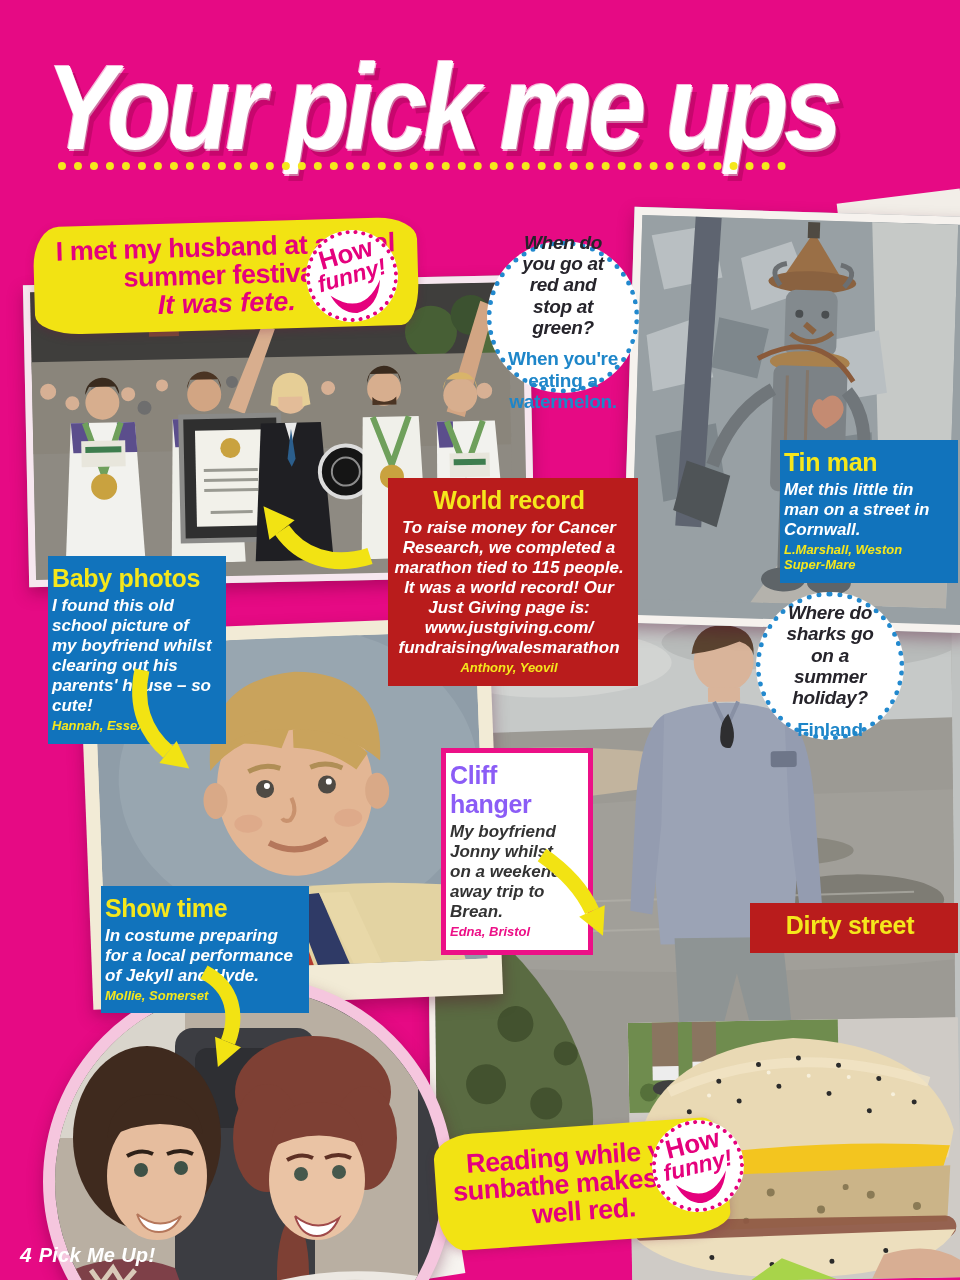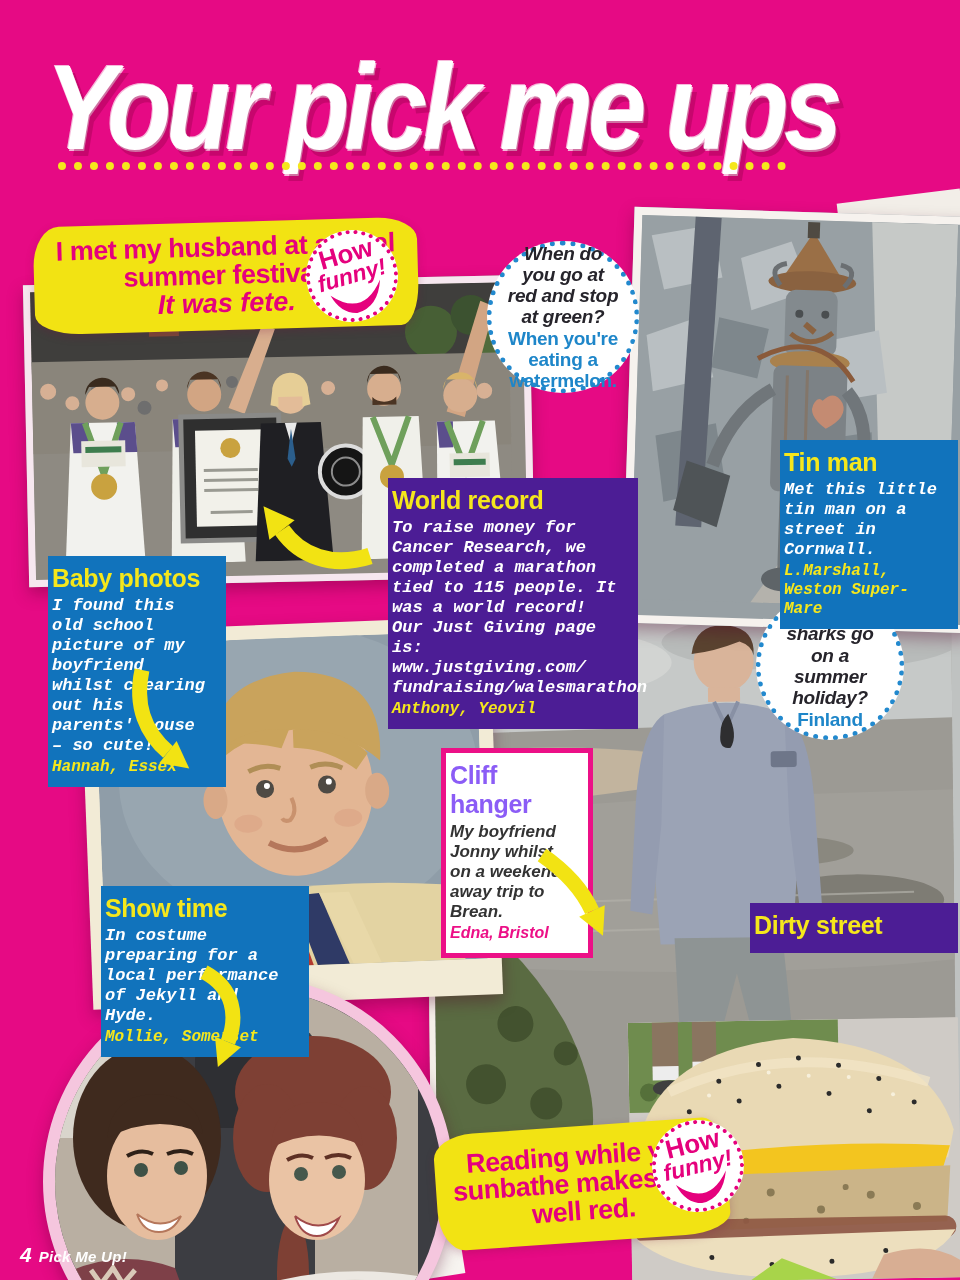--- a/index.html
+++ b/index.html
@@ -59,34 +59,34 @@
   .badge svg{margin-top:-2px;}
   .badge1{left:306px;top:230px;transform:rotate(-16deg);}
   .badge2{left:652px;top:1120px;transform:rotate(-14deg);}
 
   
   .bubble{
     position:absolute;border-radius:50%;background:#fff;border:5px dotted #2289CE;
     z-index:5;display:flex;flex-direction:column;align-items:center;justify-content:center;
     text-align:center;box-sizing:border-box;padding:14px;
   }
-  .bubble .q{margin:0;font-size:19px;font-weight:800;font-style:italic;color:#26242B;line-height:1.12;letter-spacing:-.3px;}
+  .bubble .q{margin:10px;font-size:19px;font-weight:800;font-style:italic;color:#26242B;line-height:1.12;letter-spacing:-.3px;}
   .bubble .a{margin:0;font-size:19px;font-weight:800;color:#1E86C9;line-height:1.12;letter-spacing:-.3px;}
   .bubble-watermelon{left:487px;top:241px;width:152px;height:152px;}
   .bubble-sharks{left:756px;top:592px;width:148px;height:148px;}
 
   
   .card{position:absolute;z-index:5;box-sizing:border-box;padding:8px 12px 10px 4px;}
   .card h3{margin:0 0 3px 0;font-size:25px;font-weight:800;letter-spacing:-.3px;}
   .card p{margin:0;font-size:17px;font-weight:700;font-style:italic;line-height:1.18;}
-  .card .byline{font-size:16px;font-weight:700;font-style:italic;margin-top:2px;}
-  .card-pink{background:#4c1d95;}
+  .card .byline{font-size:13px;font-weight:700;font-style:italic;margin-top:2px;}
+  .card-pink{background:#b91c1c;text-align:center;}
   .card-blue{background:#1173BC;}
   .card-pink h3,.card-blue h3{color:#F5E71C;}
-  .card-pink p,.card-blue p{color:#fff;font-family:Liberation Mono, monospace;}
+  .card-pink p,.card-blue p{color:#fff;}
   .card-pink .byline,.card-blue .byline{color:#F5E71C;}
   .card-white{background:#fff;border:5px solid #EC1087;}
   .card-white h3{color:#8b5cf6;}
   .card-white p{color:#333;}
   .card-white .byline{color:#EC1087;}
   .c-worldrecord{left:388px;top:478px;width:250px;}
   .c-worldrecord .link{font-weight:800;white-space:pre-line;}
   .c-babyphotos{left:48px;top:556px;width:178px;}
   .c-tinman{left:780px;top:440px;width:178px;}
   .c-cliffhanger{left:441px;top:748px;width:152px;}
@@ -94,21 +94,21 @@
   .c-dirtyburger{left:750px;top:903px;width:208px;}
   .c-dirtyburger .byline{display:inline;margin-left:6px;}
   .c-dirtyburger .body{display:inline;}
 
   
   .arrow{position:absolute;z-index:6;overflow:visible;}
 
   
   .footer{position:absolute;left:20px;top:1243px;z-index:7;color:#fff;display:flex;align-items:baseline;gap:7px;}
   .footer .num{font-size:21px;font-weight:800;font-style:italic;}
-  .footer .mag{font-size:15px;font-weight:800;font-style:italic;letter-spacing:.3px;}
+  .footer .mag{font-size:20px;font-weight:800;font-style:italic;letter-spacing:.3px;}
   .corner-wedge{position:absolute;left:838px;top:196px;width:124px;height:30px;background:#F2EEE8;transform:rotate(-7deg);z-index:1;}
   .white-slip{position:absolute;left:350px;top:1230px;width:112px;height:52px;background:#F7F4F0;transform:rotate(-9deg);z-index:3;}
 </style>
 </head>
 <body>
 
 <div>
 
   <h1 class="title">Your pick me ups</h1>
   <div class="title-dots"></div>

